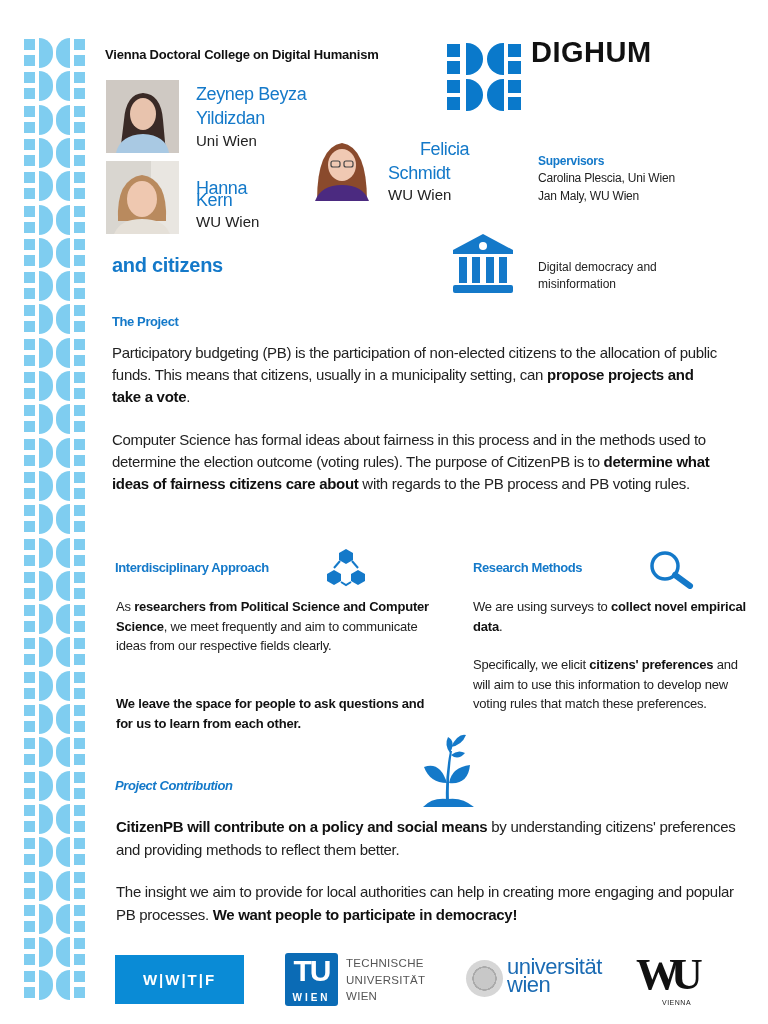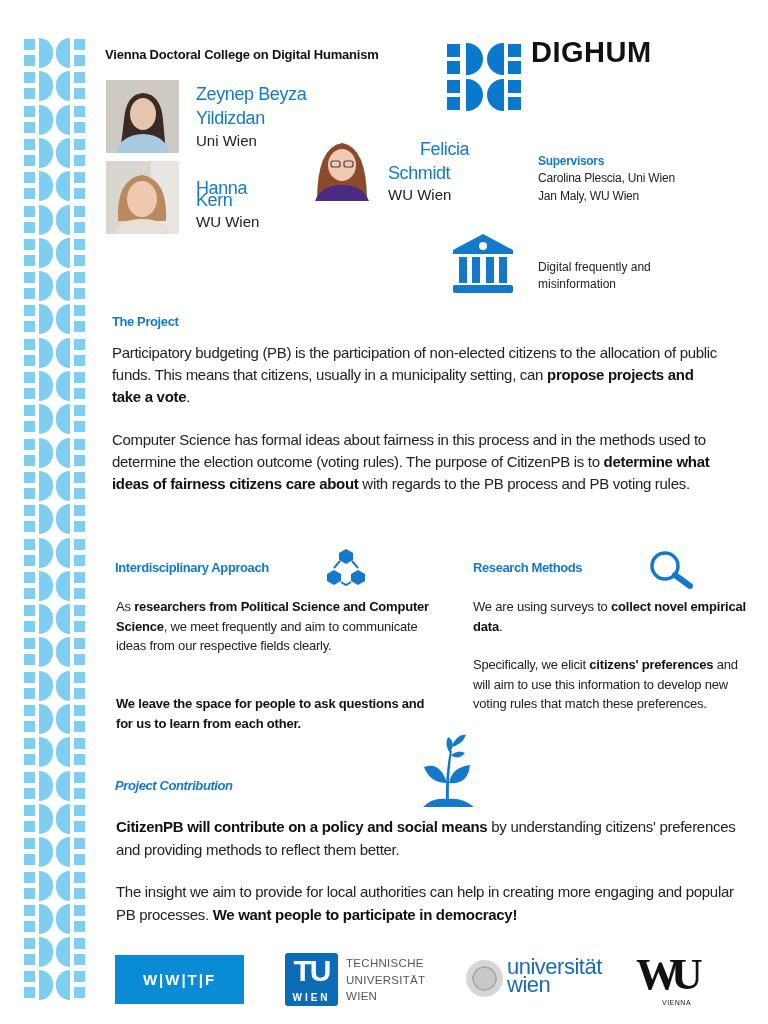--- a/index.html
+++ b/index.html
@@ -358,32 +358,33 @@
 </div>
 <div class="pname" style="left:388px;top:137px;margin-left:32px;">Felicia</div>
 <div class="pname" style="left:388px;top:161px;">Schmidt</div>
 <div class="paff" style="left:388px;top:186px;">WU Wien</div>
 
 <div class="abs sup-title">Supervisors</div>
 <div class="sup-line" style="top:171px;">Carolina Plescia, Uni Wien</div>
 <div class="sup-line" style="top:189px;">Jan Maly, WU Wien</div>
 
 <div class="abs main-title">
+  <div>and citizens</div>
 </div>
 
 <svg class="icon-blue" style="left:451px;top:232px;" width="64" height="62" viewBox="0 0 64 62">
   <path d="M32 2 L62 18 L62 22 L2 22 L2 18 Z" fill="#1479c9"></path>
   <circle cx="32" cy="14" r="4" fill="#fff"></circle>
   <rect x="8" y="25" width="8" height="26" fill="#1479c9"></rect>
   <rect x="21" y="25" width="8" height="26" fill="#1479c9"></rect>
   <rect x="35" y="25" width="8" height="26" fill="#1479c9"></rect>
   <rect x="48" y="25" width="8" height="26" fill="#1479c9"></rect>
   <rect x="2" y="53" width="60" height="8" rx="2" fill="#1479c9"></rect>
 </svg>
-<div class="abs topic-text">Digital frequently and misinformation</div>
+<div class="abs topic-text">Digital democracy and misinformation</div>
 
 <div class="sec-head" style="left:112px;top:314px;">The Project</div>
 
 <div class="body-lg" style="left:112px;top:342px;width:610px;"><span>Participatory budgeting (PB) is the participation of non-elected citizens to the allocation of public funds. This means that citizens, usually in a municipality setting, can </span><b>propose projects and take a vote</b><span>.</span></div>
 
 <div class="body-lg" style="left:112px;top:429px;width:610px;"><span>Computer Science has formal ideas about fairness in this process and in the methods used to determine the election outcome (voting rules). The purpose of CitizenPB is to </span><b>determine what ideas of fairness citizens care about</b><span> with regards to the PB process and PB voting rules.</span></div>
 
 <div class="sec-head" style="left:115px;top:560px;">Interdisciplinary Approach</div>
 <svg class="icon-blue" style="left:326px;top:548px;" width="40" height="40" viewBox="0 0 40 40">
   <g fill="#1479c9">

